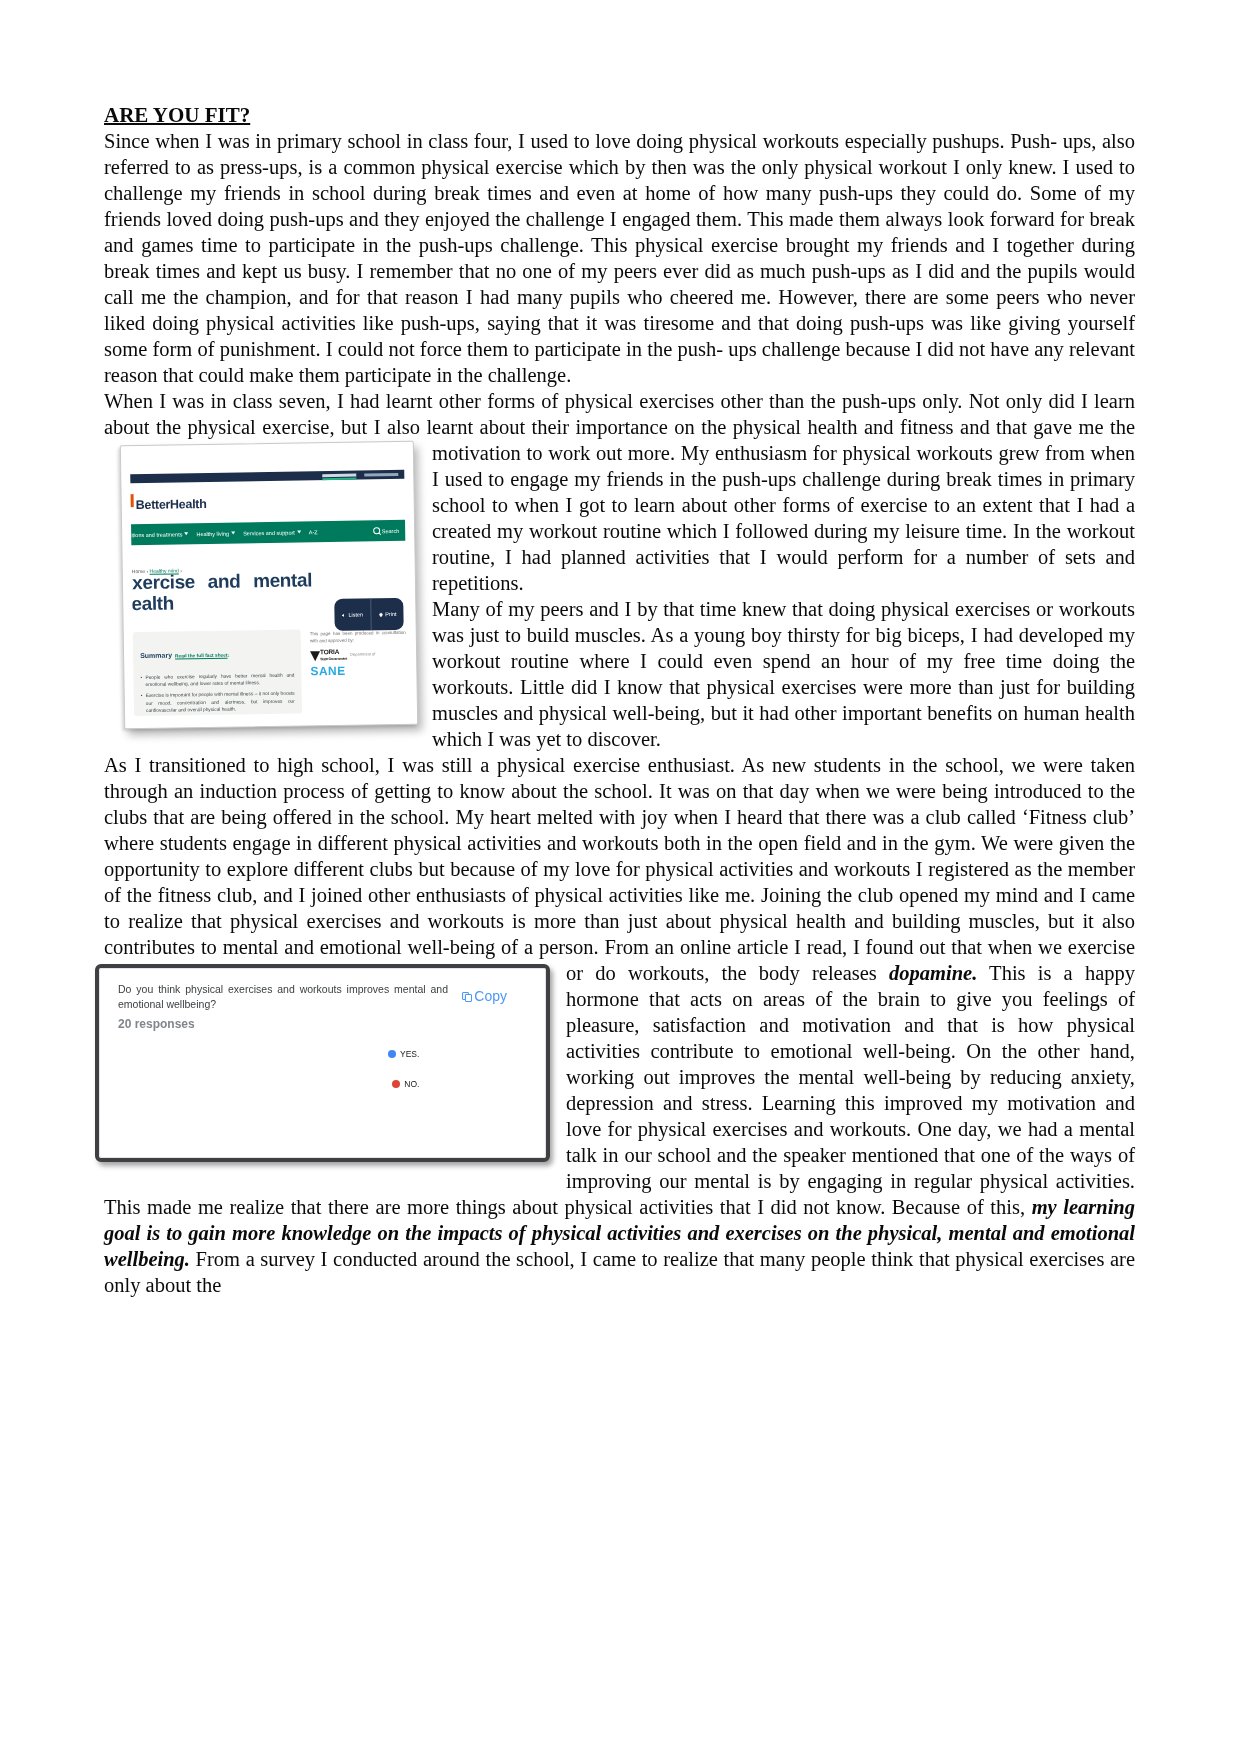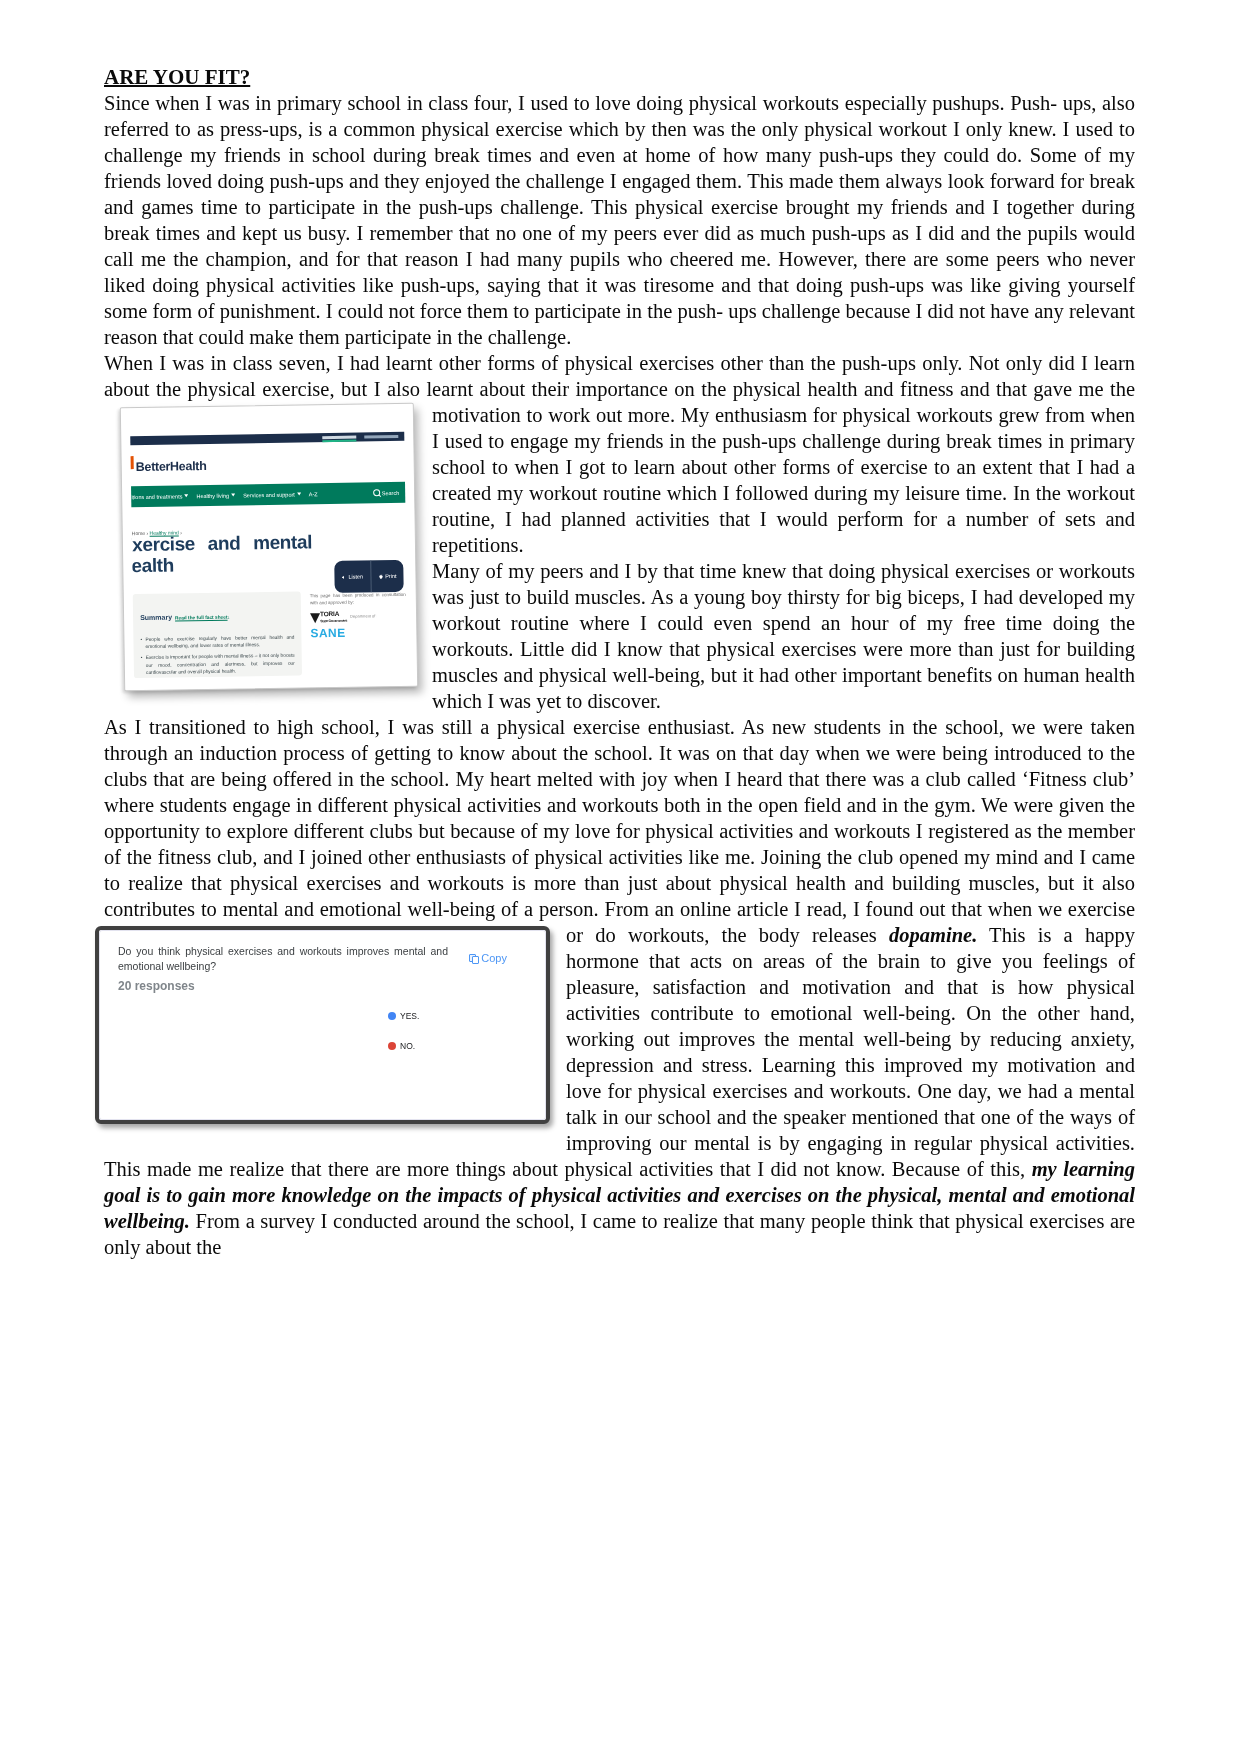--- a/index.html
+++ b/index.html
@@ -1,19 +1,19 @@
 <!DOCTYPE html>
 <html><head>
 <meta charset="utf-8">
 <style>
   html,body{margin:0;padding:0;background:#ffffff;}
   body{width:1239px;height:1754px;overflow:hidden;}
   .page{
     position:relative;box-sizing:border-box;width:1239px;height:1640px;
-    padding:64px 104px 40px 104px;
+    padding:102px 104px 40px 104px;
     font-family:"Liberation Serif","DejaVu Serif",serif;
     font-size:20.5px;line-height:26px;color:#0a0a0a;background:#ffffff;
   }
   .doc-title{font-weight:700;font-size:21px;line-height:26px;}
   .doc-title span{text-decoration:underline;text-decoration-thickness:2px;}
   .doc-sub{font-weight:700;font-style:italic;line-height:26px;}
   .para{margin:0;text-align:justify;}
   .bi{font-weight:700;font-style:italic;}
 
   
@@ -73,31 +73,31 @@
   
   .survey-frame{
     width:455px;height:198px;margin:4px 16px 10px -9px;box-sizing:border-box;
     border:4px solid #404040;border-radius:6px;background:#fdfdff;position:relative;
     font-family:"Liberation Sans","DejaVu Sans",sans-serif;overflow:hidden;
     box-shadow:3px 4px 5px rgba(0,0,0,0.35);
   }
   .survey-inner{position:absolute;inset:0;background:#ffffff;border:1px solid #e3e3ef;border-radius:3px;}
   .sv-question{position:absolute;top:13px;left:18px;width:330px;font-size:10.5px;line-height:15px;color:#3c4043;}
   .sv-responses{position:absolute;top:42px;left:18px;font-size:12px;color:#80868b;font-weight:bold;}
-  .sv-copy{position:absolute;top:14px;right:38px;display:flex;align-items:center;gap:4px;color:#4e97f5;font-size:11px;}
+  .sv-copy{position:absolute;top:14px;right:38px;display:flex;align-items:center;gap:4px;color:#4e97f5;font-size:14px;}
   .copy-glyph{position:relative;width:8px;height:9px;display:inline-block;}
   .copy-glyph::before{content:"";position:absolute;left:0;top:0;width:5px;height:6px;border:1px solid #4e97f5;border-radius:1px;background:#eaf2fe;}
   .copy-glyph::after{content:"";position:absolute;left:2.5px;top:2.5px;width:5px;height:6px;border:1px solid #4e97f5;border-radius:1px;background:#ffffff;}
   .sv-pie{position:absolute;top:74px;left:115px;width:102px;height:102px;border-radius:50%;
     background:conic-gradient(from 90deg,#4285f4 0 20%,#db4437 20% 100%);}
   .slice-label{position:absolute;font-size:8px;color:rgba(255,255,255,0.92);}
   .slice-no{left:28%;top:33%;}
   .slice-yes{left:59%;top:56%;color:#bcd3fb;}
   .sv-legend{position:absolute;left:288px;top:72px;display:flex;flex-direction:column;gap:4px;}
-  .legend-row{display:flex;align-items:center;gap:4px;font-size:8.5px;color:#202124;}
+  .legend-row{display:flex;align-items:center;gap:4px;font-size:8.5px;color:#202124;justify-content:flex-end;}
   .legend-dot{width:8px;height:8px;border-radius:50%;display:inline-block;}
   .dot-yes{background:#4285f4;}
   .dot-no{background:#db4437;}
 </style>
 </head>
 <body>
 
 <div class="page">
 
   <div class="doc-title"><span>ARE YOU FIT?</span></div>

